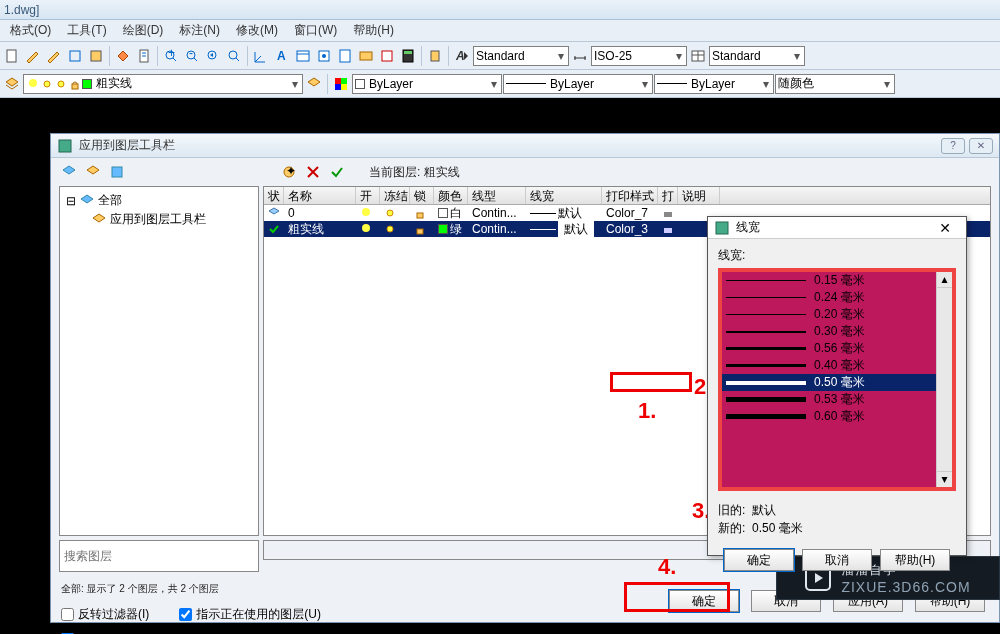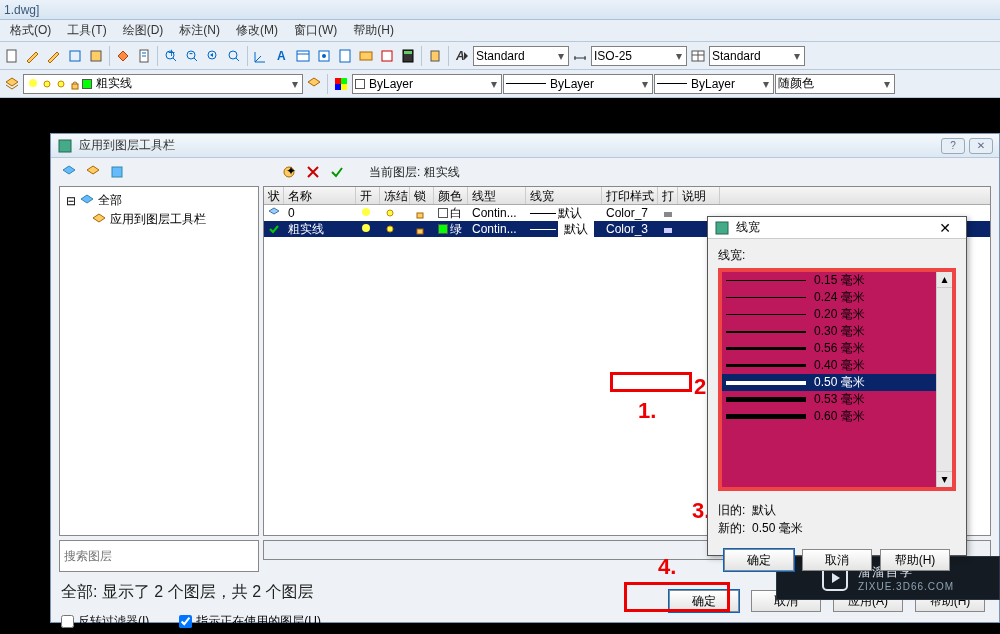--- a/index.html
+++ b/index.html
@@ -29,21 +29,21 @@
 .hdr{display:flex;background:linear-gradient(#f6f6f6,#e2e2e2);border-bottom:1px solid #aaa;height:18px;font-size:11px}
 .hdr div{border-right:1px solid #ccc;padding:1px 4px;overflow:hidden;white-space:nowrap}
 .row{display:flex;height:16px;font-size:11px;align-items:center}
 .row div{padding:0 4px;overflow:hidden;white-space:nowrap;display:flex;align-items:center;gap:2px}
 .row.sel{background:#0a246a;color:#fff}
 .col-s{width:20px}.col-name{width:72px}.col-on{width:24px}.col-fr{width:30px}.col-lk{width:24px}.col-clr{width:34px}.col-lt{width:58px}.col-lw{width:76px}.col-ps{width:56px}.col-p{width:20px}.col-d{width:42px}
 .red-box{position:absolute;border:3px solid #e00;pointer-events:none}
 .anno{position:absolute;color:#e00;font-size:22px;font-weight:bold;pointer-events:none}
 .search-row{display:flex;padding:4px 8px;gap:4px}
 .search-row input{flex:0 0 200px;height:32px;border:1px solid #888;padding:0 4px;background:#fff}
-.status-line{padding:6px 10px;color:#222;font-size:16px}
+.status-line{padding:6px 10px;color:#222;font-size:10px}
 .bottom-opts{padding:4px 10px;display:flex;gap:30px;align-items:flex-start}
 .chk{display:flex;align-items:center;gap:4px}
 .dlg-btns{position:absolute;bottom:10px;right:14px;display:flex;gap:12px}
 .btn{min-width:70px;height:22px;border:1px solid #888;background:linear-gradient(#fff,#e4e4e4);display:inline-flex;align-items:center;justify-content:center;font-size:12px;cursor:pointer}
 
 .lw-dlg{position:absolute;left:707px;top:216px;width:260px;height:340px;background:#f0f0f0;border:1px solid #555;box-shadow:2px 2px 6px rgba(0,0,0,.3);z-index:10}
 .lw-title{height:22px;background:#fff;border-bottom:1px solid #ccc;display:flex;align-items:center;padding:0 6px;font-size:12px}
 .lw-title .cls{margin-left:auto;width:30px;text-align:center;cursor:pointer;font-size:14px}
 .lw-body{padding:8px 10px}
 .lw-list{border:4px solid #ef4444;background:#be185d;height:223px;overflow:hidden;position:relative}
@@ -52,21 +52,21 @@
 .lw-item.sel{background:#0a246a;color:#fff}
 .lw-item.sel .ln{border-color:#fff}
 .lw-scroll{position:absolute;right:0;top:0;bottom:0;width:16px;background:#e8e8e8;border-left:1px solid #ccc}
 .lw-info{margin-top:10px;font-size:12px;line-height:18px}
 .lw-btns{display:flex;gap:8px;margin-top:12px;justify-content:center}
 .sw{display:inline-block;width:10px;height:10px;border:1px solid #555}
 
 .wm{position:absolute;right:0;bottom:34px;width:224px;height:44px;background:#151b22;color:#dfe6ec;display:flex;align-items:center;justify-content:center;gap:10px;font-size:18px;letter-spacing:2px;border:1px solid #2a3642}
 .wm .play{width:26px;height:26px;border:2px solid #dfe6ec;border-radius:5px;display:flex;align-items:center;justify-content:center}
 .wm .tri{width:0;height:0;border-left:8px solid #dfe6ec;border-top:5px solid transparent;border-bottom:5px solid transparent;margin-left:2px}
-.wm .sub{font-size:10px;letter-spacing:1px;color:#8fa2b3}
+.wm .sub{font-size:14px;letter-spacing:1px;color:#8fa2b3}
 
 svg{display:block}
 </style>
 </head>
 <body>
 
 <div class="titlebar-strip">
   <span>1.dwg]</span>
 </div>
 

